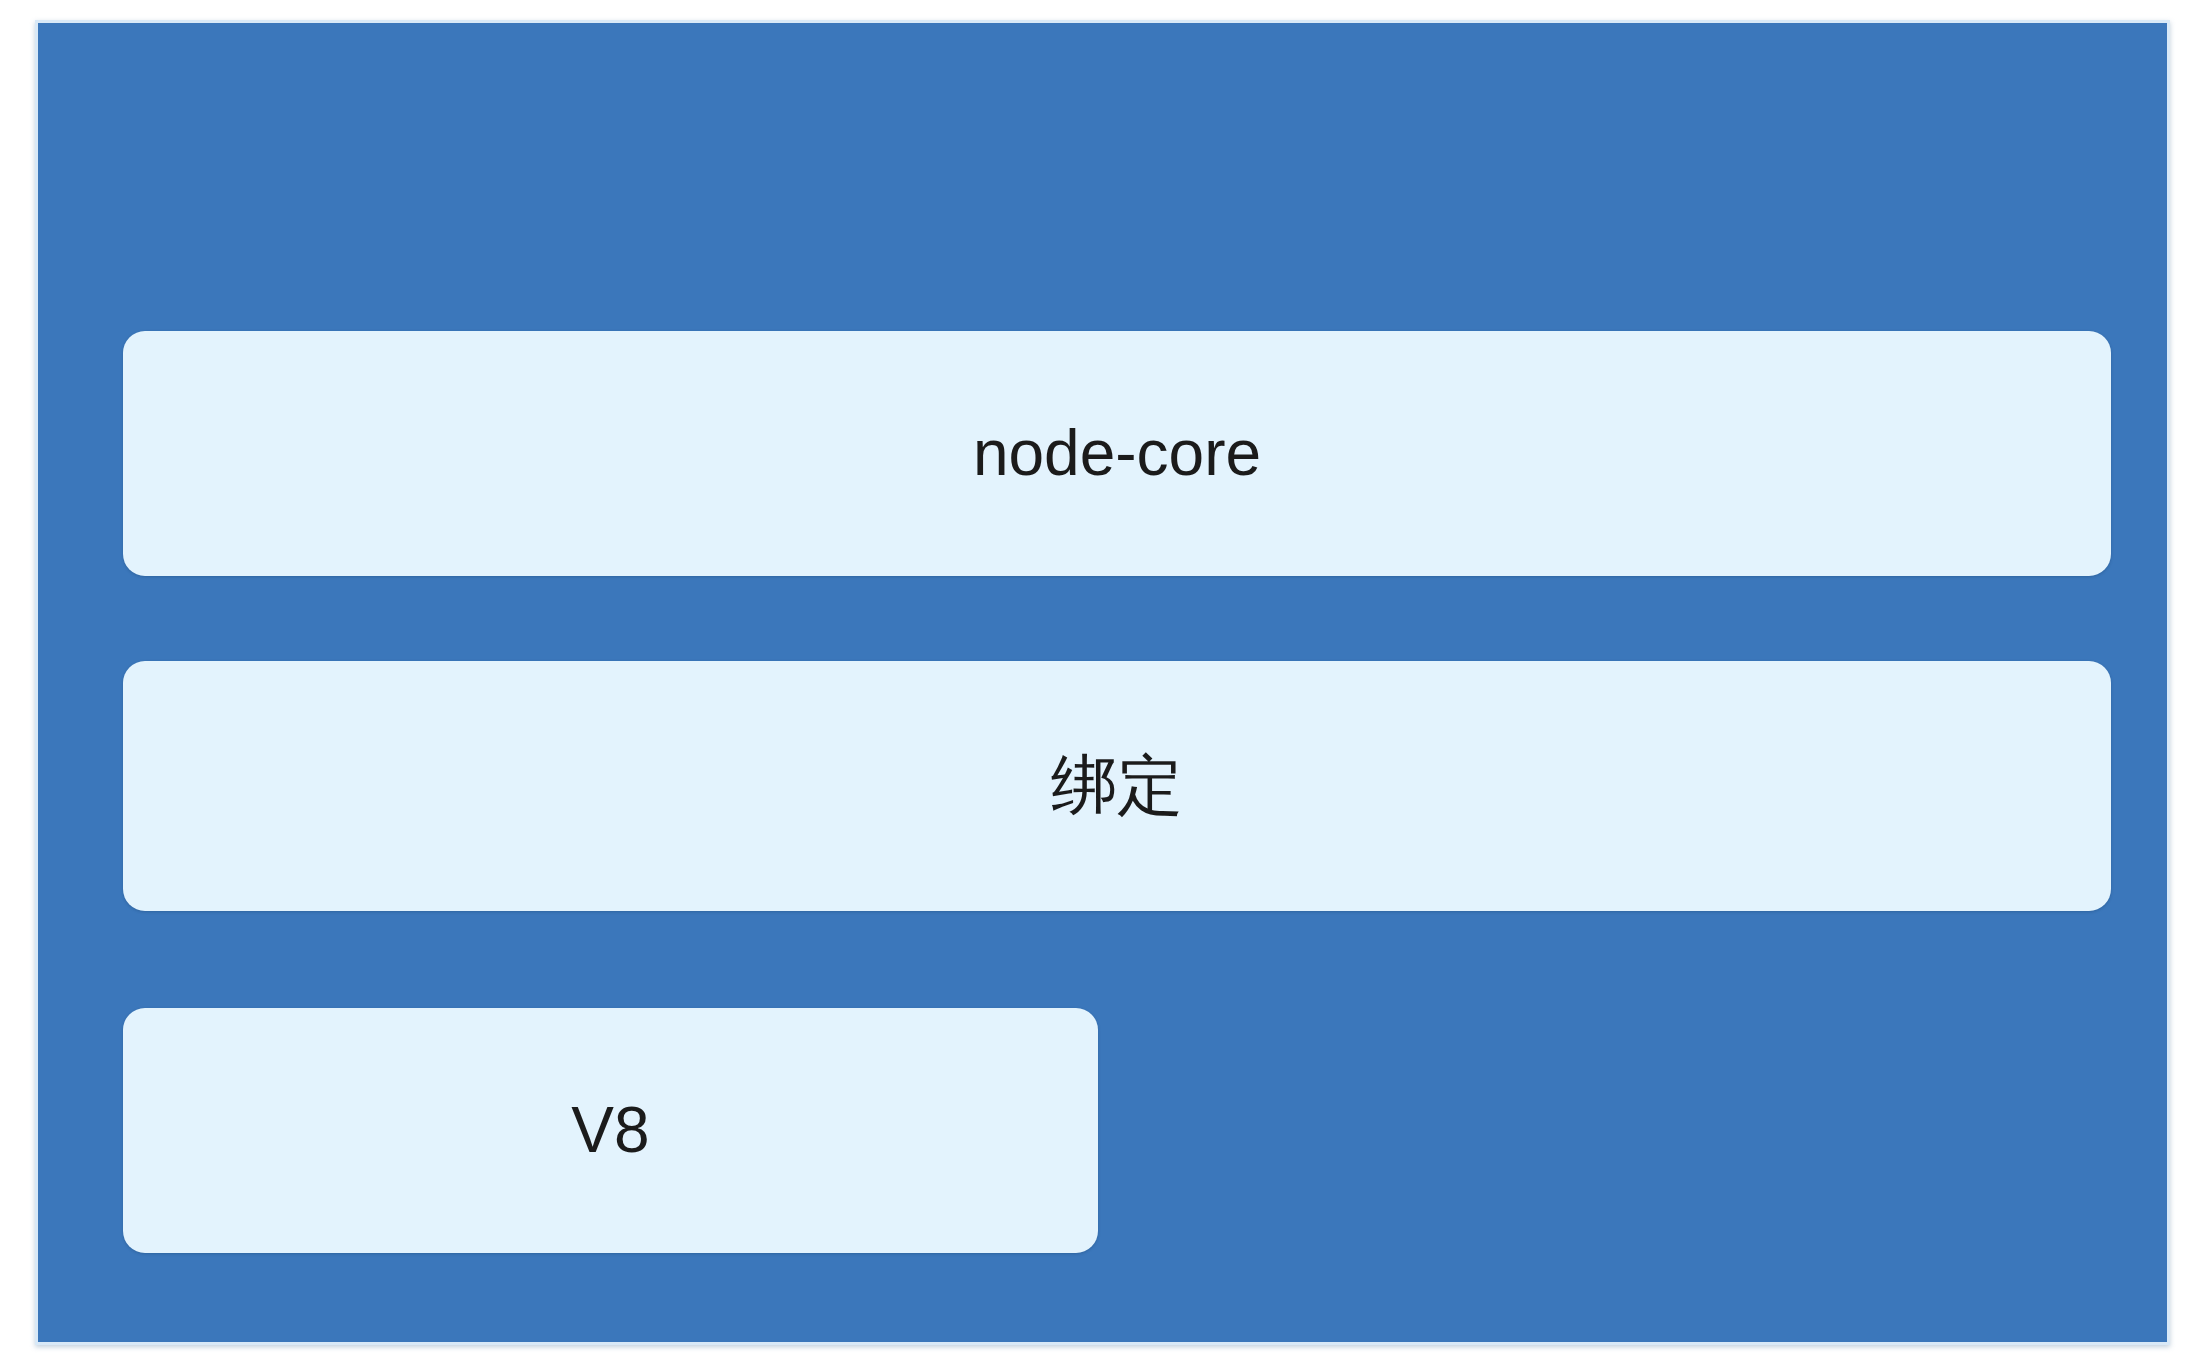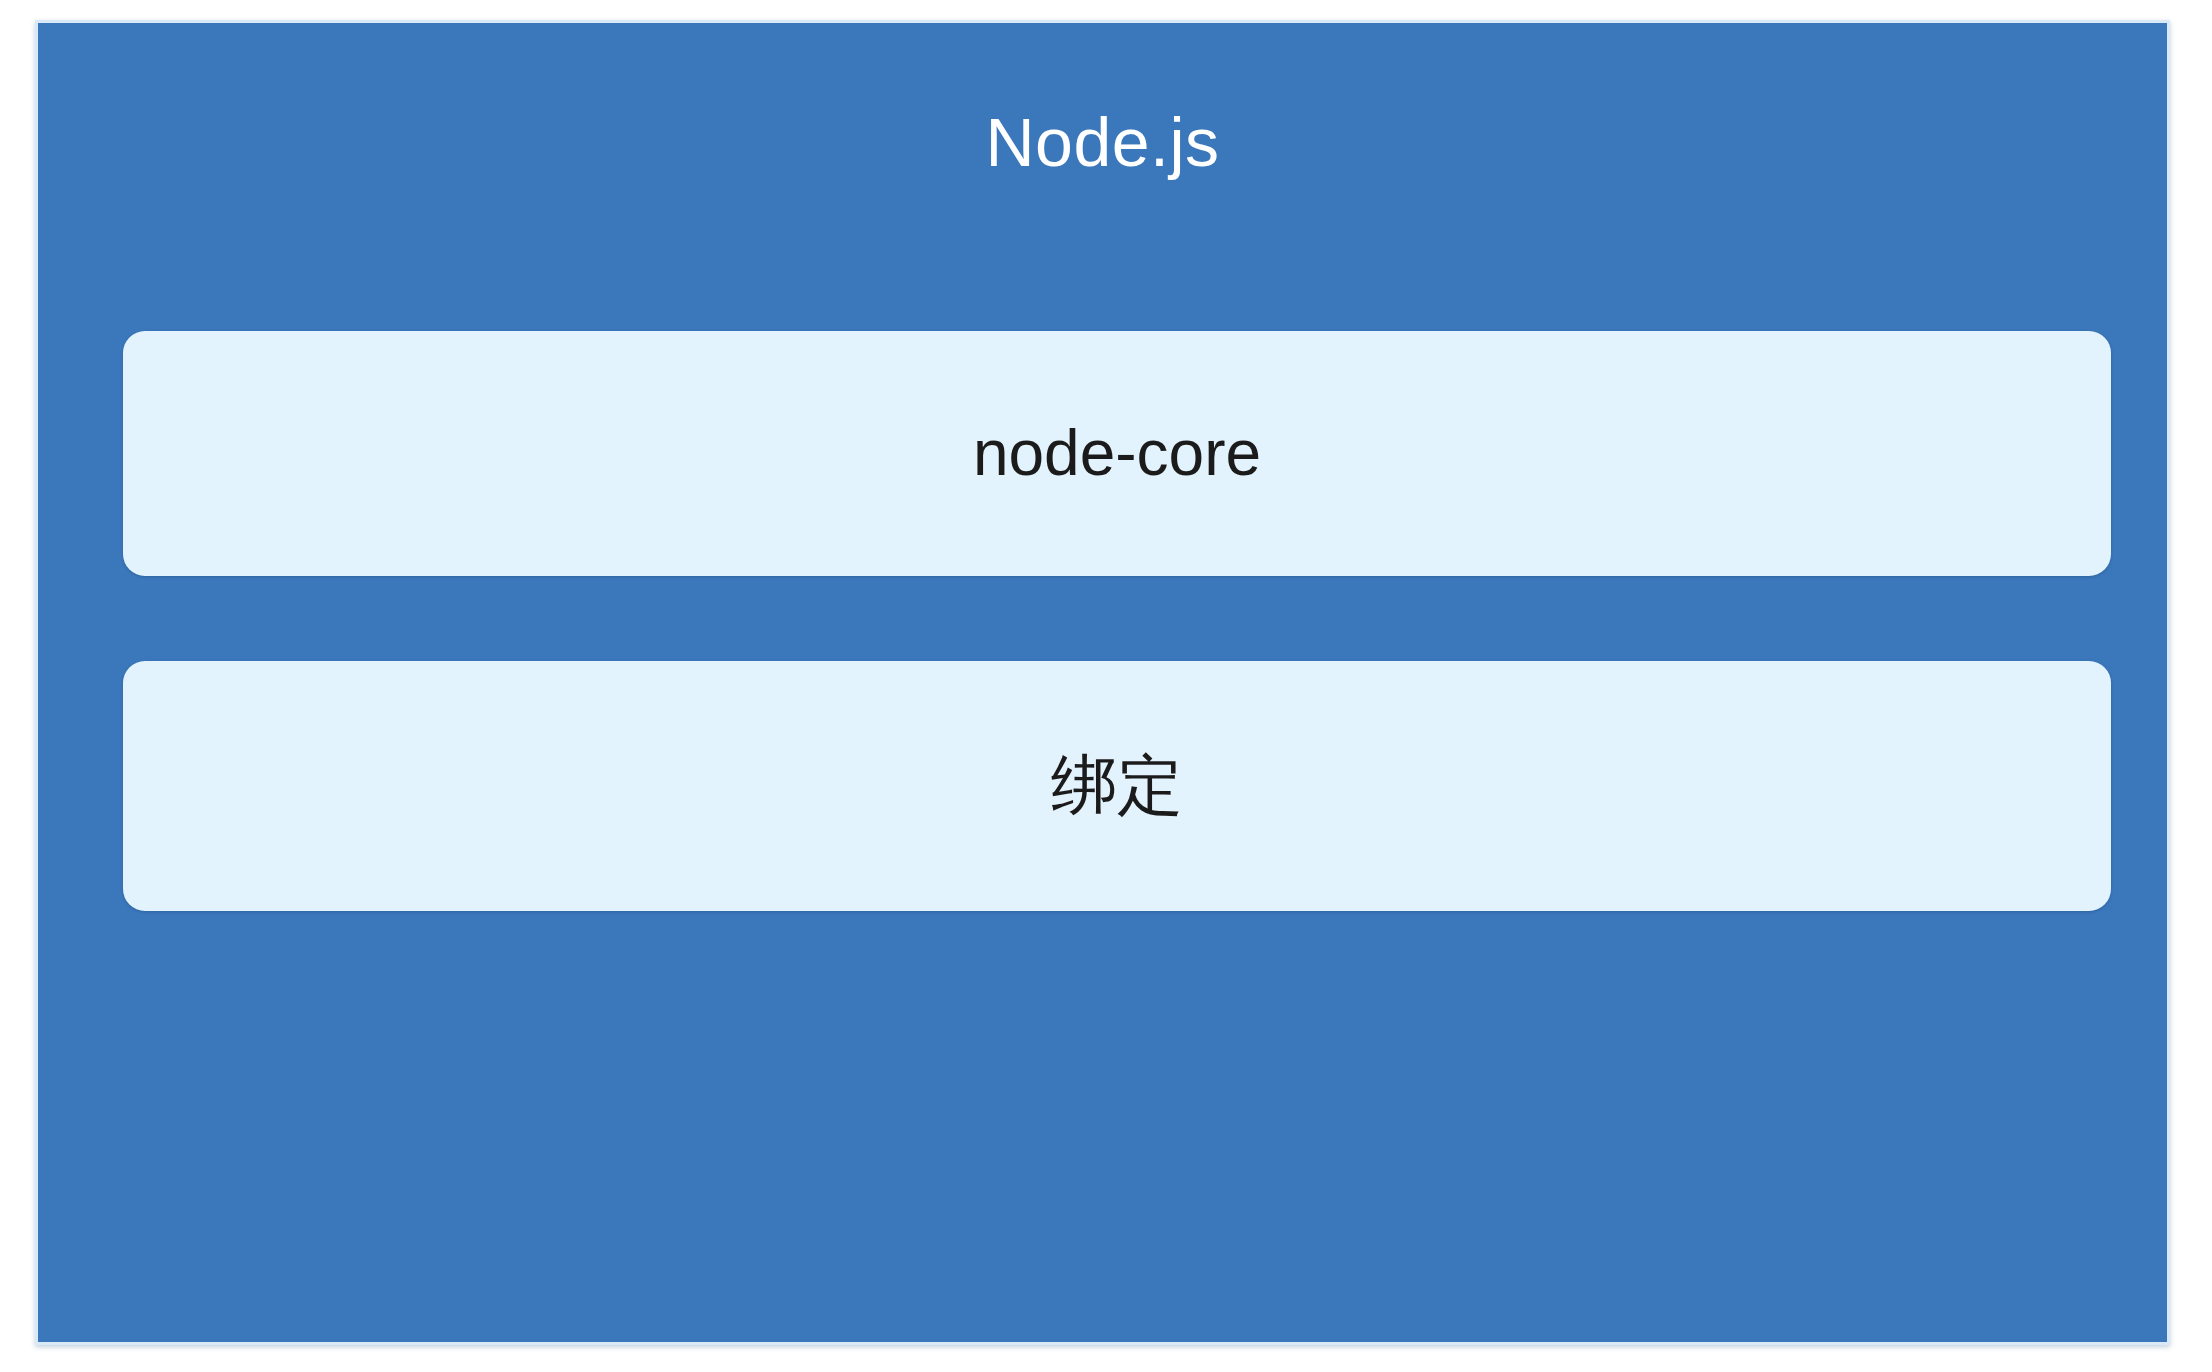--- a/index.html
+++ b/index.html
@@ -100,26 +100,28 @@
     height: 245px;
   }
 </style>
 </head>
 <body>
 
 <div id="diagram-canvas">
 
   <div id="nodejs-panel">
 
-    <div id="panel-title">Node.js</div>
 
     <div class="layer-box" id="box-node-core">
       <span class="layer-label">node-core</span>
     </div>
 
     <div class="layer-box" id="box-bindings">
       <span class="layer-label cjk">绑定</span>
     </div>
 
+    <div class="layer-box" id="box-v8">
+      <span class="layer-label">V8</span>
+    </div>
 
 
   </div>
 </div>
 
 </body></html>

